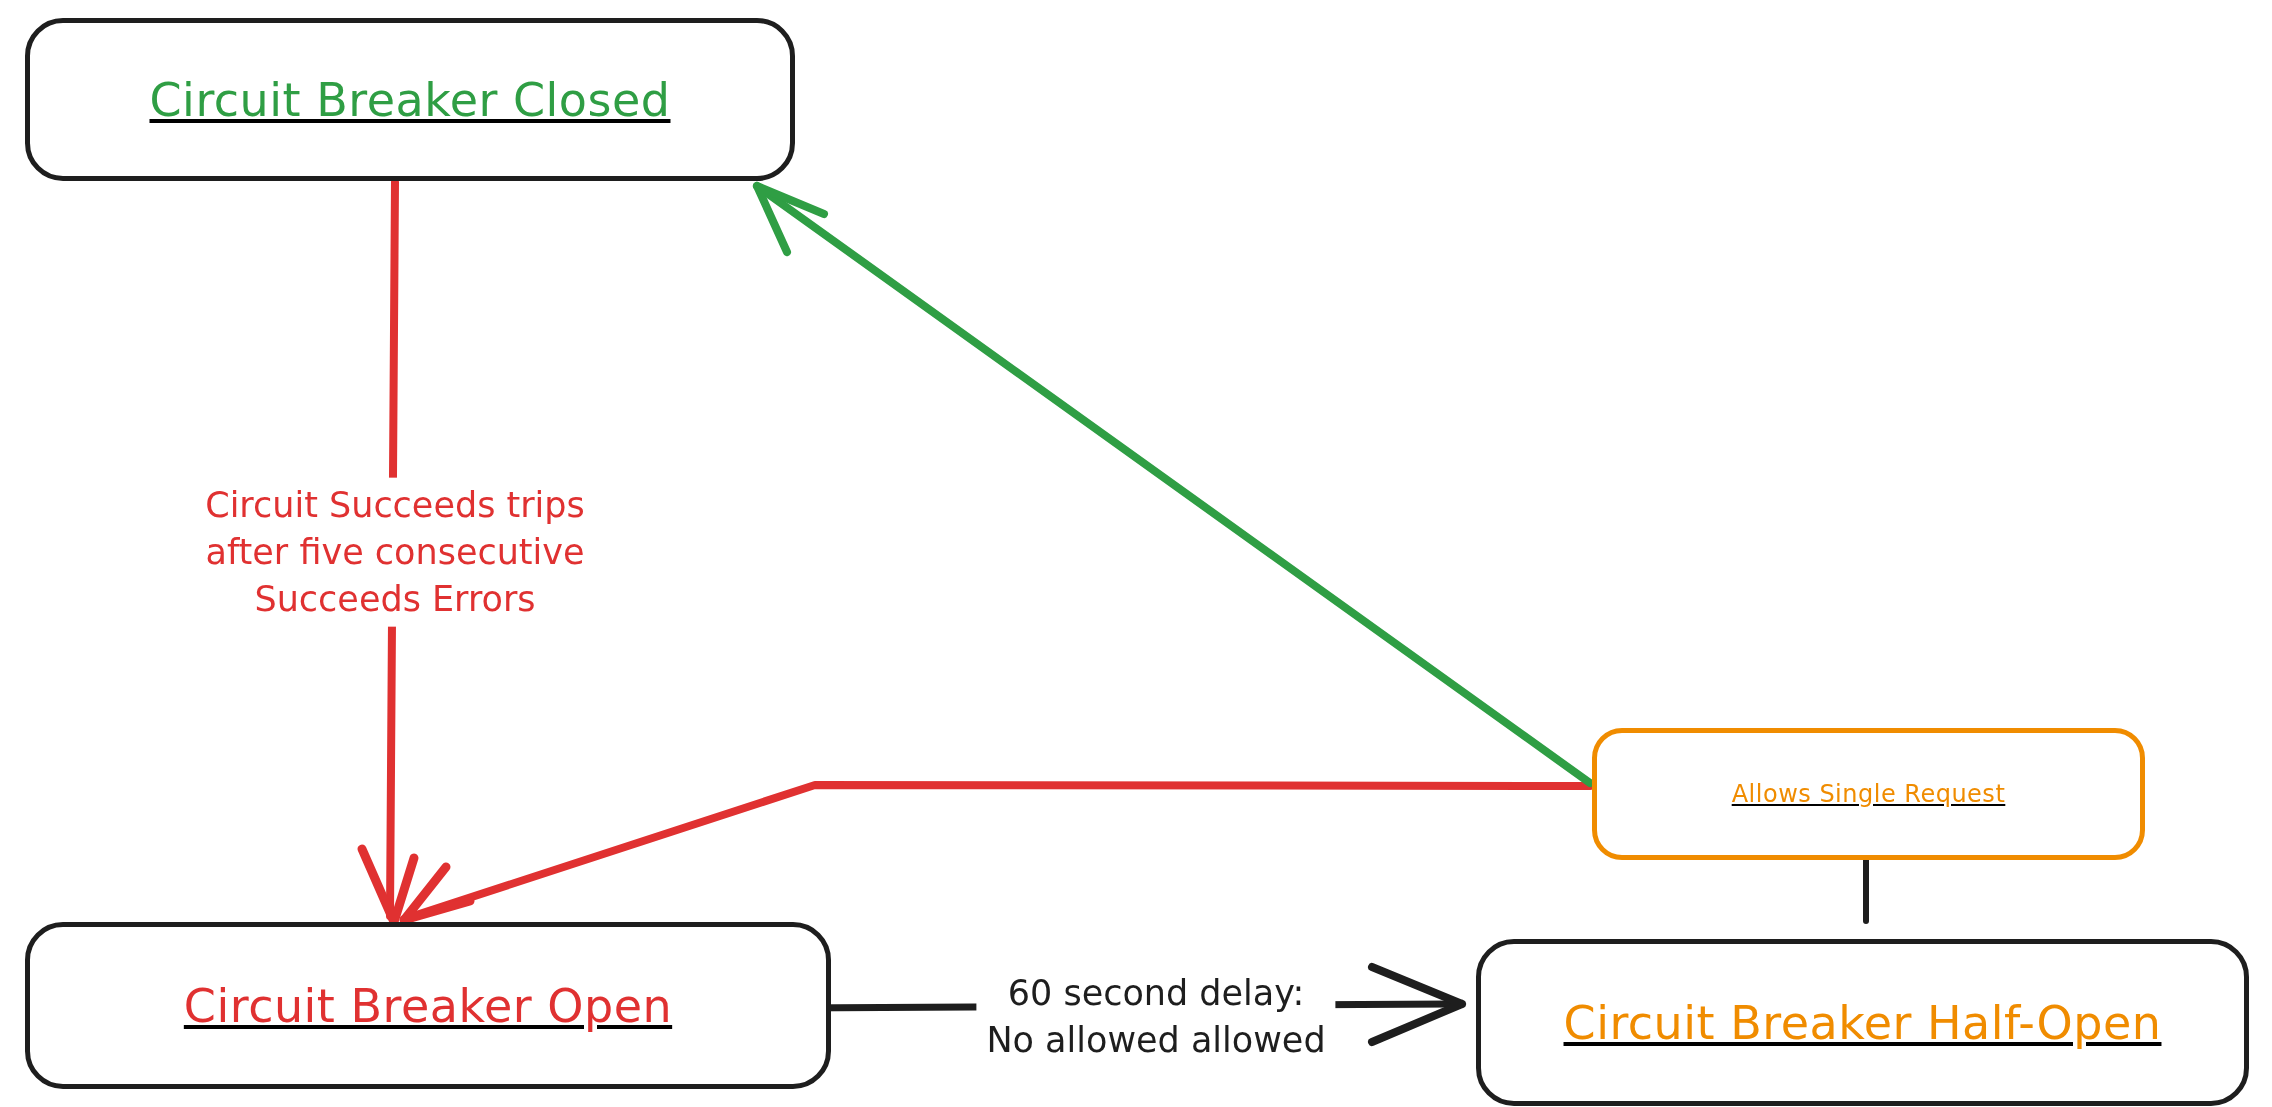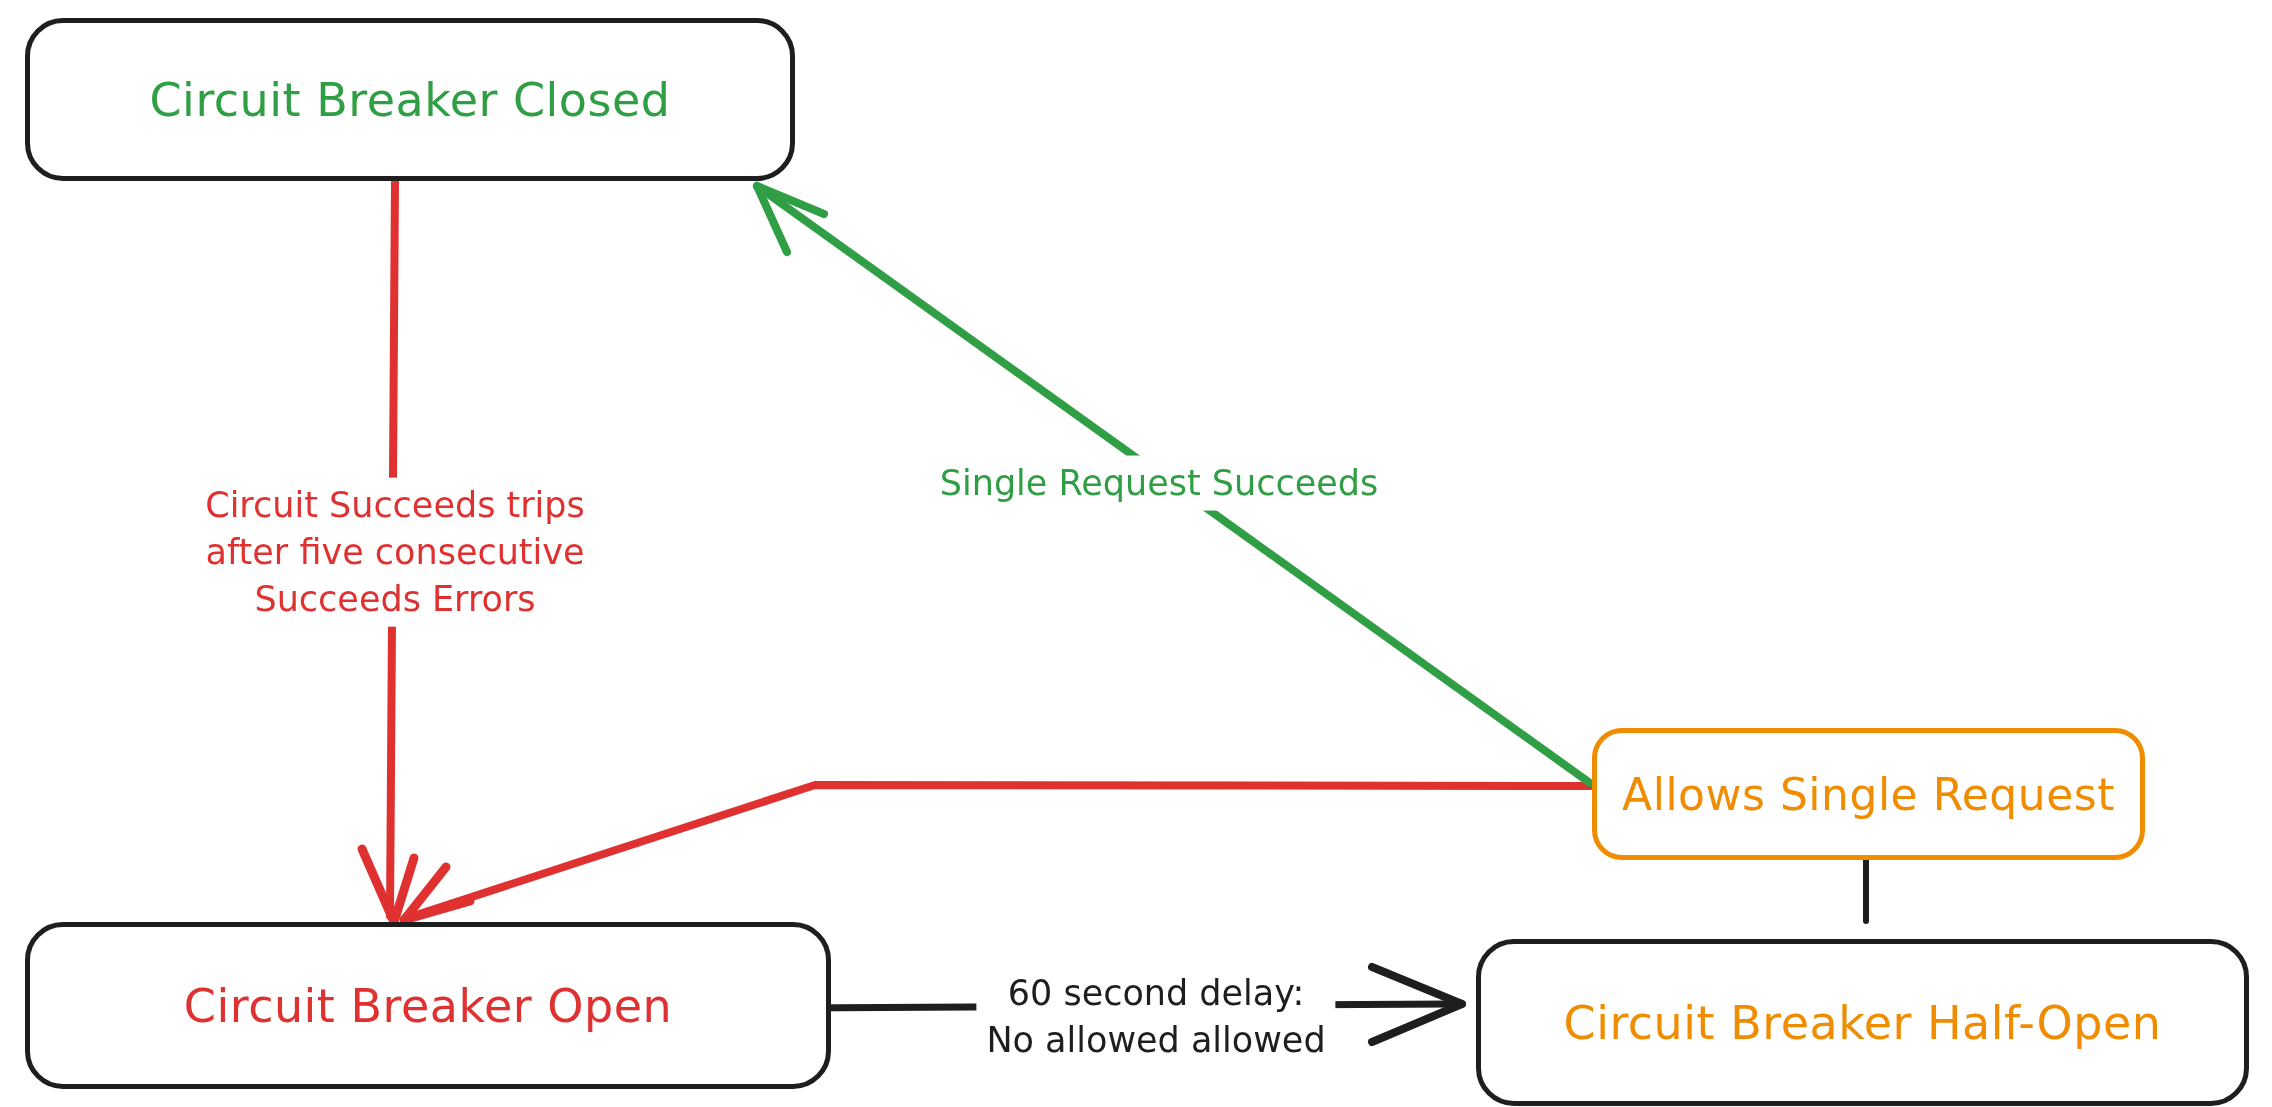--- a/index.html
+++ b/index.html
@@ -22,39 +22,40 @@
     height: 1107px;
   }
   .node {
     position: absolute;
     box-sizing: border-box;
     display: flex;
     align-items: center;
     justify-content: center;
     background: #ffffff;
     text-align: center;
+    text-decoration: underline;
   }
   .node-black {
     border: 5px solid var(--black, #1e1e1e);
     border-radius: 38px;
   }
   .node-orange {
     border: 5px solid var(--orange, #f08c00);
     border-radius: 30px;
   }
   .node-title {
     font-size: 46px;
     letter-spacing: 0.5px;
     white-space: nowrap;
   }
   #node-closed    { left: 25px;   top: 18px;  width: 770px; height: 163px; }
   #node-open      { left: 25px;   top: 922px; width: 806px; height: 167px; }
   #node-half-open { left: 1476px; top: 923px; width: 773px; height: 167px; margin-top: 16px; }
   #node-allows    { left: 1592px; top: 728px; width: 553px; height: 132px; }
-  #node-allows .node-title { font-size: 44px; }
+  #node-allows .node-title { font-size: 24px; }
 
   .text-green  { color: var(--green,  #2f9e44); }
   .text-red    { color: var(--red,    #e03131); }
   .text-orange { color: var(--orange, #f08c00); }
   .text-black  { color: var(--black,  #1e1e1e); margin-top: 9px; }
 
   .edge-label {
     position: absolute;
     transform: translate(-50%, -50%);
     background: #ffffff;
@@ -106,21 +107,20 @@
   <div id="node-allows" class="node node-orange">
     <span class="node-title text-orange">Allows Single Request</span>
   </div>
 
   <div id="label-trip" class="edge-label text-red">
     <div>Circuit Succeeds trips</div>
     <div>after five consecutive</div>
     <div>Succeeds Errors</div>
   </div>
 
-  <div id="label-succeed" class="edge-label text-green">Single Request Succeeds</div>
 
 
   <div id="label-delay" class="edge-label text-black">
     <div>60 second delay:</div>
     <div>No allowed allowed</div>
   </div>
 
 </div>
 
 </body></html>

